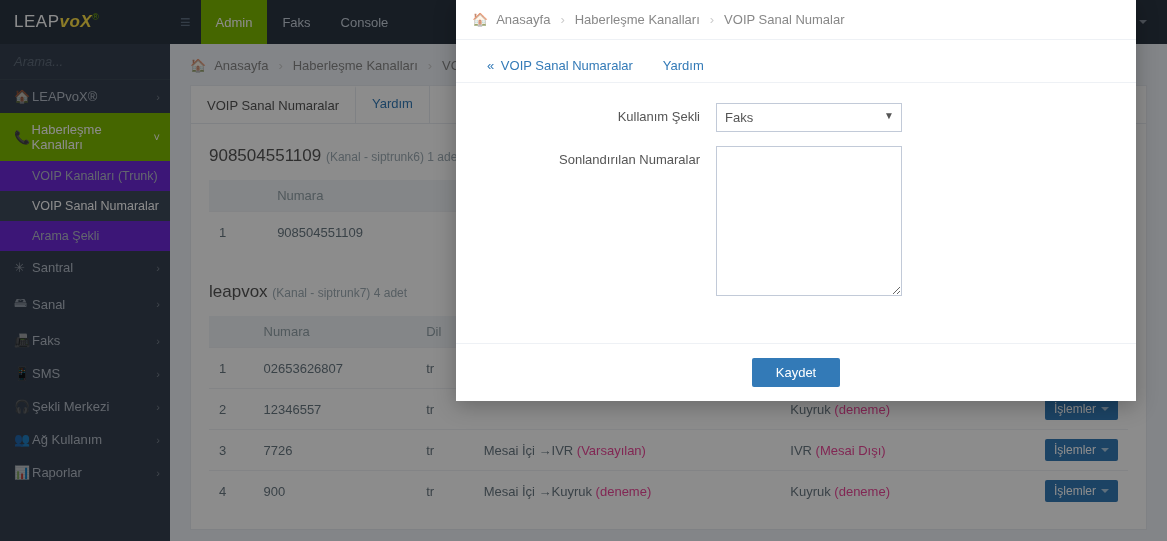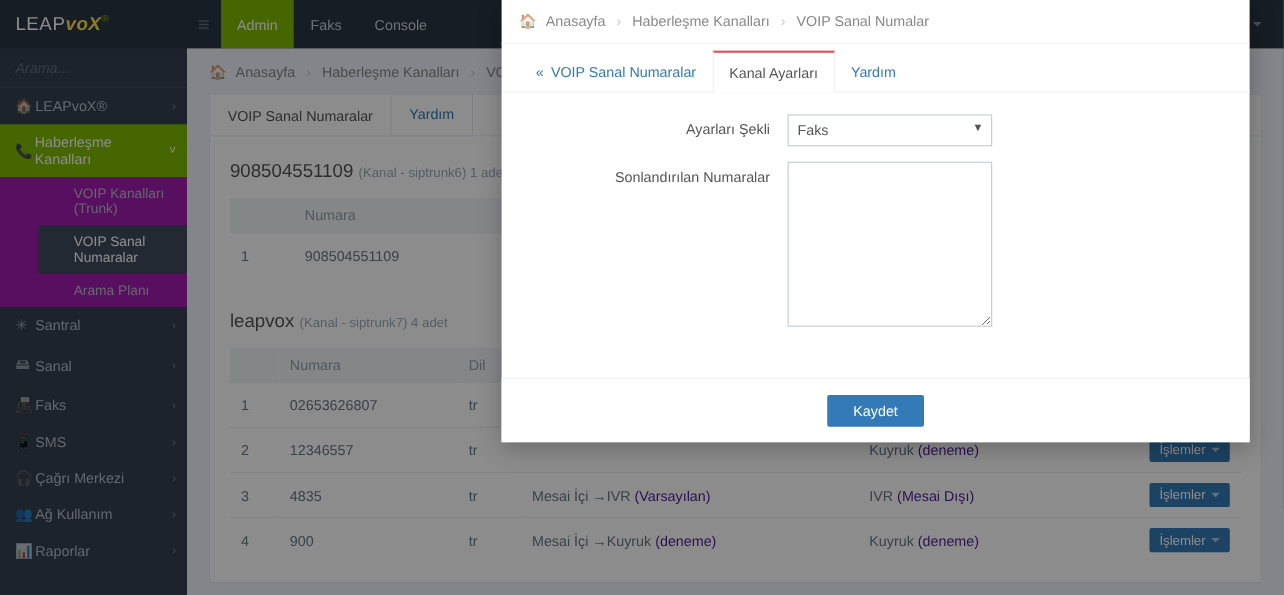--- a/index.html
+++ b/index.html
@@ -20,39 +20,39 @@
   .caret { display:inline-block; margin-left:5px; width:0;height:0;border-left:4px solid transparent;border-right:4px solid transparent;border-top:4px solid currentColor; opacity:.6;}
   
   .sidebar { position: absolute; top: 44px; left: 0; bottom: 0; width: 174px; background: #364150; color: #b4bcc8; }
   .search { padding: 10px 14px; color: #616d7d; font-style: italic; font-size: 13px; border-bottom: 1px solid #3d4957; }
   .menu { list-style: none; }
   .menu li { display: flex; align-items: center; padding: 9px 14px; font-size: 13px; color: #b4bcc8; position: relative; }
   .menu li .mi { width: 18px; display:inline-block; opacity:.7; font-size:13px; }
   .menu li .arrow { margin-left: auto; font-size: 11px; opacity: .5; }
   .menu li.open { background: #7fba00; color: #fff; }
   .menu li.open .mi, .menu li.open .arrow { opacity: 1; }
-  .submenu { list-style: none; background: #a21caf; padding-left: 35px; }
+  .submenu { list-style: none; background: #6d28d9; }
   .submenu li { padding: 8px 14px 8px 32px; font-size: 12.5px; color: #b4bcc8; }
   .submenu li.active { background: #3e4b5c; color: #fff; }
   
   .page { position: absolute; top: 44px; left: 170px; right: 0; bottom: 0; background: #eff3f8; }
   .breadcrumb { padding: 14px 20px 12px; color: #888; font-size: 13px; display:flex; align-items:center; gap:4px;}
   .breadcrumb .sep { margin: 0 6px; color: #ccc; }
   .breadcrumb .home-ic { margin-right:4px; opacity:.7;}
   .tabs { display: flex; background: #fff; border: 1px solid #e7ecf1; border-bottom: none; }
   .tabs .tab { padding: 10px 16px; color: #337ab7; font-size: 13px; border-right: 1px solid #e7ecf1; cursor:pointer; }
   .tabs .tab.active { color: #555; background: #fff; border-top: 2px solid transparent; }
   .portlet { margin: 0 20px 20px; }
   .content-box { background: #fff; border: 1px solid #e7ecf1; padding: 14px 18px 18px; }
   .group-head { padding: 8px 0 14px; color: #555; font-size: 17px; font-weight: 300; }
   .group-head .meta { font-size: 12px; color: #9eacb4; font-weight: 400; }
   table.data { width: 100%; border-collapse: collapse; font-size: 13px; }
   table.data th { text-align: left; padding: 8px 10px; background: #f1f4f7; color: #93a2a9; font-weight: 400; }
   table.data td { padding: 9px 10px; border-top: 1px solid #eef1f5; color: #697882; }
-  table.data .muted { color: #4c1d95; }
+  table.data .muted { color: #ec4899; }
   .btn-ops { background: #337ab7; color: #fff; border: none; padding: 4px 9px; font-size: 12px; border-radius: 2px; display:inline-flex; align-items:center; }
   .btn-ops .caret { border-top-color:#fff; }
   
   .overlay { position: absolute; inset: 0; background: rgba(0,0,0,.45); }
   
   .modal { position: absolute; top: 0; left: 456px; width: 680px; background: #fff; box-shadow: 0 5px 20px rgba(0,0,0,.25); }
   .modal .breadcrumb { padding: 12px 16px; border-bottom: 1px solid #eef1f5; }
   .modal-tabs { display: flex; padding: 0 16px; border-bottom: 1px solid #eef1f5; margin-top: 6px; }
   .modal-tabs .mtab { padding: 11px 14px 10px; color: #337ab7; font-size: 13px; border: 1px solid transparent; border-bottom: none; margin-bottom: -1px; cursor:pointer;}
   .modal-tabs .mtab.active { color: #555; border-color: #eef1f5; border-top: 2px solid #e7505a; background: #fff; }
@@ -105,21 +105,21 @@
         <span class="arrow">›</span>
       </li>
       <li class="open">
         <span class="mi">📞</span>
         <span>Haberleşme Kanalları</span>
         <span class="arrow">˅</span>
       </li>
       <ul class="submenu">
         <li>VOIP Kanalları (Trunk)</li>
         <li class="active">VOIP Sanal Numaralar</li>
-        <li>Arama Planı</li>
+        <li>Arama Şekli</li>
       </ul>
       <li>
         <span class="mi">✳</span>
         <span>Santral</span>
         <span class="arrow">›</span>
       </li>
       <li>
         <span class="mi">🖴</span>
         <span>Sanal</span>
         <span class="arrow">›</span>
@@ -129,21 +129,21 @@
         <span>Faks</span>
         <span class="arrow">›</span>
       </li>
       <li>
         <span class="mi">📱</span>
         <span>SMS</span>
         <span class="arrow">›</span>
       </li>
       <li>
         <span class="mi">🎧</span>
-        <span>Çağrı Merkezi</span>
+        <span>Şekli Merkezi</span>
         <span class="arrow">›</span>
       </li>
       <li>
         <span class="mi">👥</span>
         <span>Ağ Kullanım</span>
         <span class="arrow">›</span>
       </li>
       <li>
         <span class="mi">📊</span>
         <span>Raporlar</span>
@@ -216,21 +216,21 @@
             <tr>
               <td>2</td>
               <td>12346557</td>
               <td>tr</td>
               <td></td>
               <td>Kuyruk <span class="muted">(deneme)</span></td>
               <td style="text-align: right;"><button class="btn-ops">İşlemler <span class="caret"></span></button></td>
             </tr>
             <tr>
               <td>3</td>
-              <td>4835</td>
+              <td>7726</td>
               <td>tr</td>
               <td>Mesai İçi →IVR <span class="muted">(Varsayılan)</span></td>
               <td>IVR <span class="muted">(Mesai Dışı)</span></td>
               <td style="text-align: right;"><button class="btn-ops">İşlemler <span class="caret"></span></button></td>
             </tr>
             <tr>
               <td>4</td>
               <td>900</td>
               <td>tr</td>
               <td>Mesai İçi →Kuyruk <span class="muted">(deneme)</span></td>
@@ -249,26 +249,25 @@
   <div class="breadcrumb">
     <span class="home-ic">🏠</span>
     <span>Anasayfa</span>
     <span class="sep">›</span>
     <span>Haberleşme Kanalları</span>
     <span class="sep">›</span>
     <span>VOIP Sanal Numalar</span>
   </div>
   <div class="modal-tabs">
     <div class="mtab"><span class="back">«</span> <span>VOIP Sanal Numaralar</span></div>
-    <div class="mtab active">Kanal Ayarları</div>
     <div class="mtab">Yardım</div>
   </div>
   <div class="modal-body">
     <div class="form-row">
-      <label>Ayarları Şekli</label>
+      <label>Kullanım Şekli</label>
       <div class="ctrl sel-wrap">
         <select class="form">
           <option>Faks</option>
         </select>
       </div>
     </div>
     <div class="form-row ta">
       <label>Sonlandırılan Numaralar</label>
       <div class="ctrl">
         <textarea class="form" style=""></textarea>

